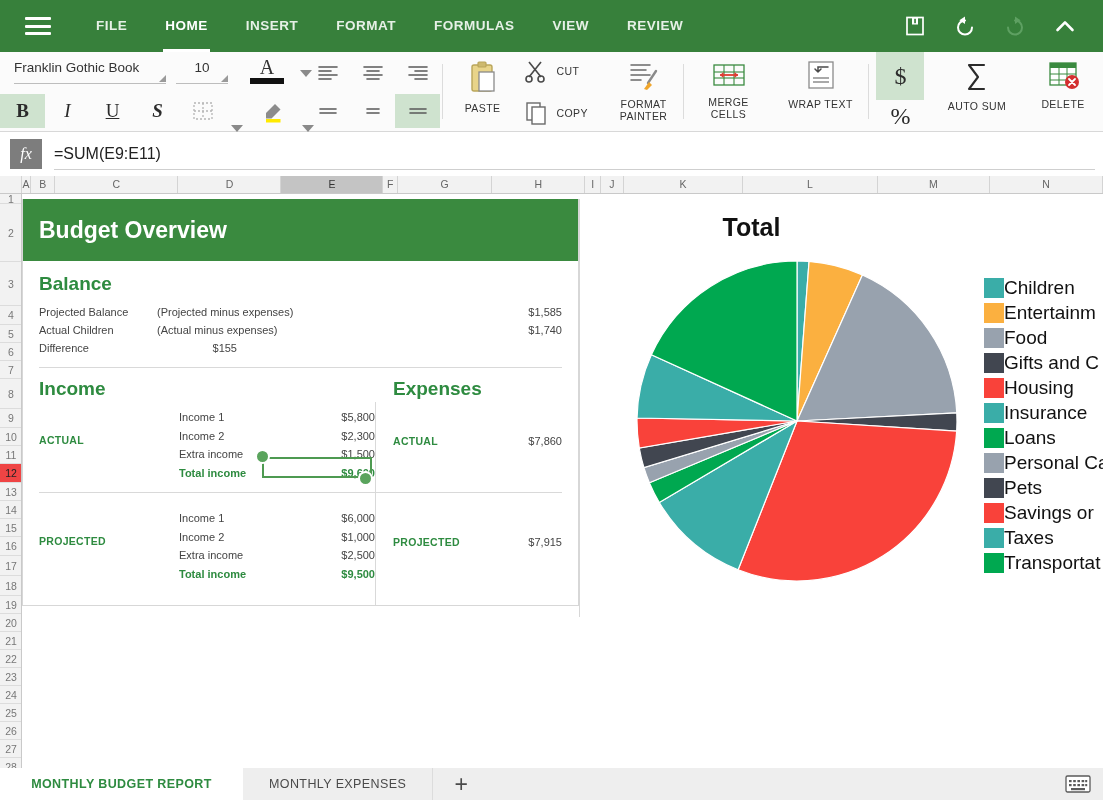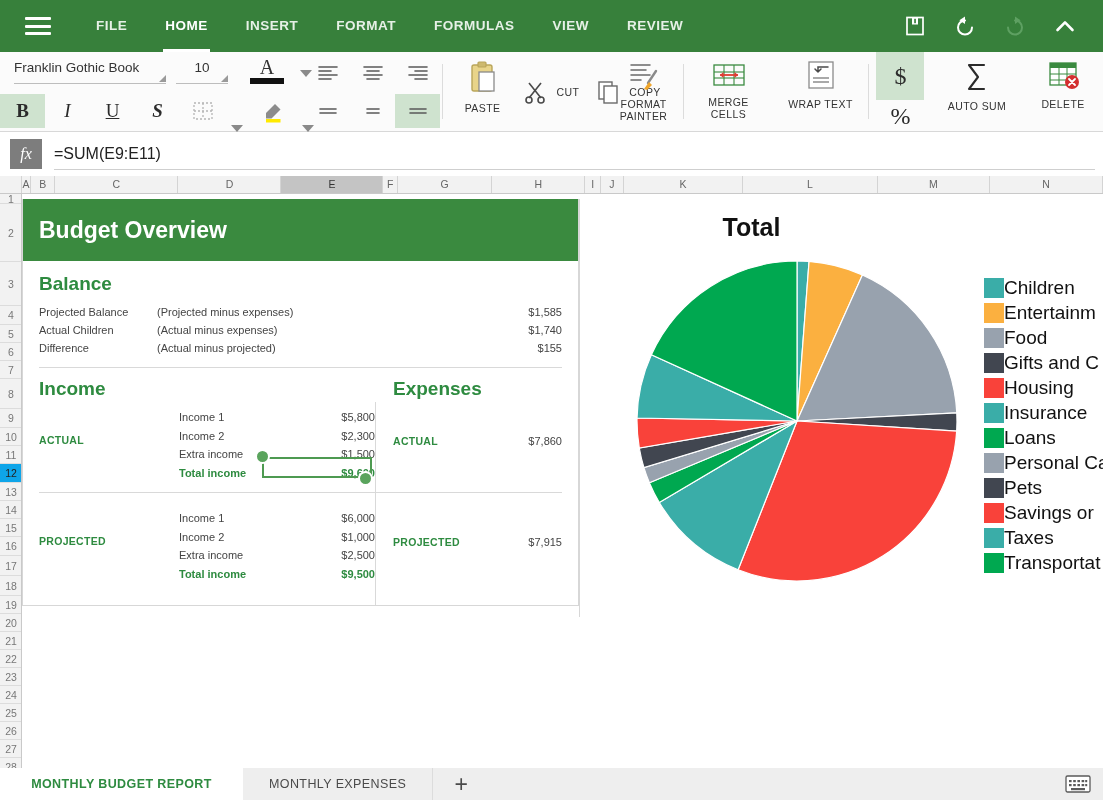--- a/index.html
+++ b/index.html
@@ -130,21 +130,21 @@
   
   .row-head {
     position: absolute; left: 0; top: 194px; width: 22px; height: 574px;
     background: #f2f2f2; border-right: 1px solid #c9c9c9; overflow: hidden;
   }
   .row-cell {
     width: 22px; border-bottom: 1px solid #dcdcdc;
     font-size: 10.5px; color: #777; text-align: center; background: #f2f2f2;
     cursor: pointer; display: flex; align-items: center; justify-content: center;
   }
-  .row-cell.sel { background: #0ea5e9; color: #222; text-align: center; }
+  .row-cell.sel { background: #ef4444; color: #222; text-align: center; }
 
   
   .sheet {
     position: absolute; left: 22px; top: 194px; width: 1081px; height: 574px;
     background: #ffffff; overflow: hidden;
   }
 
   
   .card {
     position: absolute; left: 0px; top: 5px; width: 557px;
@@ -382,21 +382,21 @@
 
     <div class="tb-clip">
       <div class="big-btn" style="width:80px;">
         <svg width="38" height="38" viewBox="0 0 38 38">
           <rect x="8" y="6" width="20" height="26" rx="2" fill="#e8d48a" stroke="#b9a55a" stroke-width="1.4"></rect>
           <rect x="14" y="3" width="8" height="5" rx="1" fill="#cdb96e" stroke="#b9a55a" stroke-width="1.2"></rect>
           <rect x="15" y="13" width="15" height="19" fill="#ffffff" stroke="#8a8a8a" stroke-width="1.3"></rect>
         </svg>
         <div class="lbl">PASTE</div>
       </div>
-      <div style="display:flex;flex-direction:row;gap:16px;width:82px;">
+      <div style="display:flex;flex-direction:column;gap:16px;width:82px;">
         <div class="mini-btn">
           <svg width="26" height="26" viewBox="0 0 26 26">
             <line x1="6" y1="4" x2="18" y2="19" stroke="#4a4a4a" stroke-width="1.6"></line>
             <line x1="18" y1="4" x2="6" y2="19" stroke="#4a4a4a" stroke-width="1.6"></line>
             <circle cx="6" cy="21" r="3" fill="none" stroke="#4a4a4a" stroke-width="1.6"></circle>
             <circle cx="18" cy="21" r="3" fill="none" stroke="#4a4a4a" stroke-width="1.6"></circle>
           </svg>
           <span class="lbl">CUT</span>
         </div>
         <div class="mini-btn">
@@ -559,21 +559,20 @@
           <div class="c2">(Projected  minus expenses)</div>
           <div class="c3">$1,585</div>
         </div>
         <div class="brow">
           <div class="c1">Actual Children</div>
           <div class="c2">(Actual  minus expenses)</div>
           <div class="c3">$1,740</div>
         </div>
         <div class="brow">
           <div class="c1">Difference</div>
-          <div class="c2">(Actual minus projected)</div>
           <div class="c3">$155</div>
         </div>
       </div>
 
       <div class="hr"></div>
 
       <div class="ie-head">
         <div class="left">
             <div class="sec-title">Income</div>
           </div>

